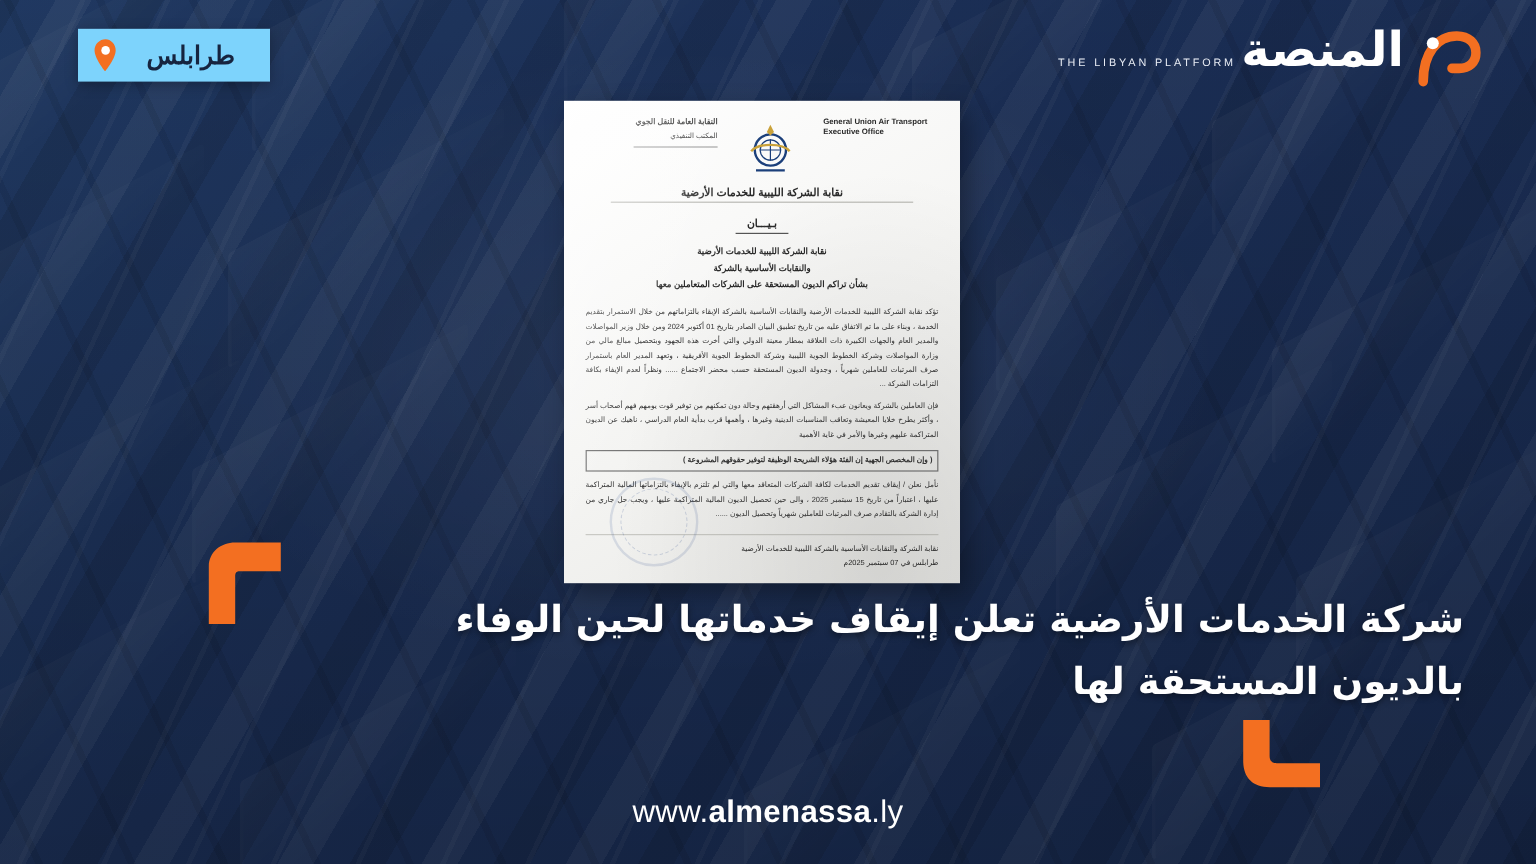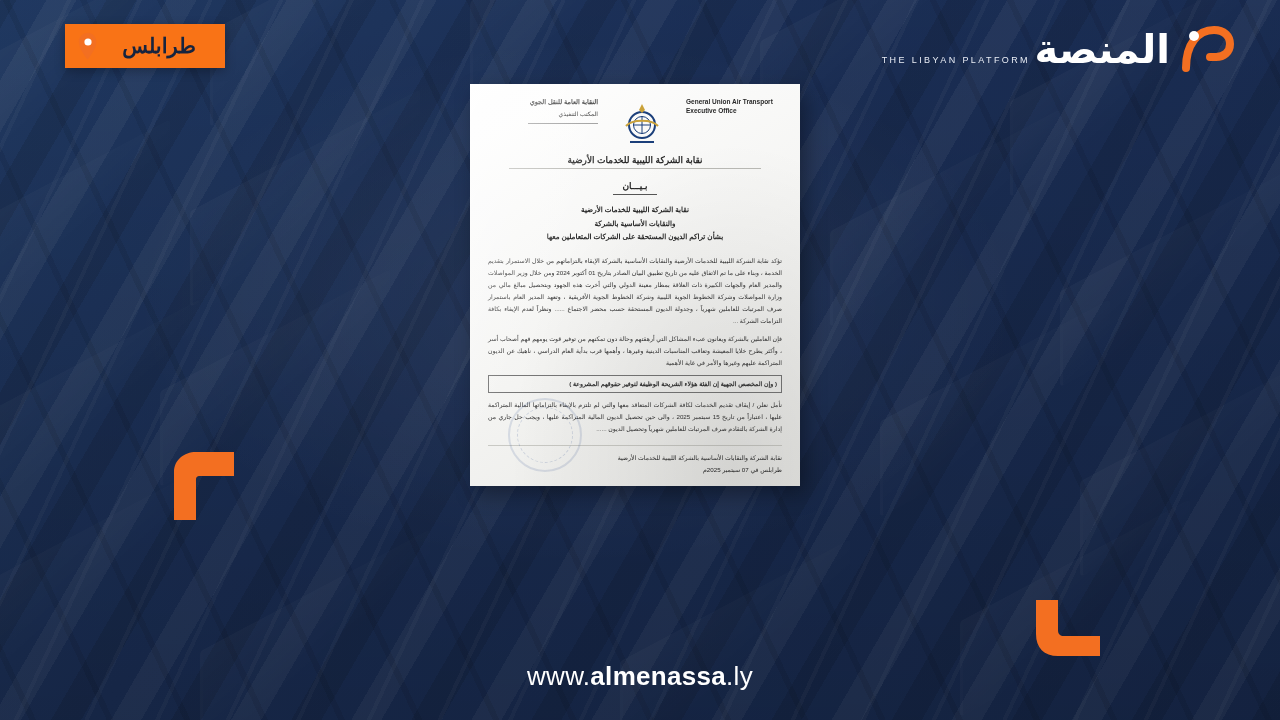--- a/index.html
+++ b/index.html
@@ -61,39 +61,39 @@
   .bg-vignette {
     position: absolute; inset: 0;
     background: radial-gradient(ellipse at 45% 42%, rgba(255,255,255,0.06) 0%, rgba(0,0,0,0) 45%),
                 linear-gradient(to bottom, rgba(0,0,0,0.12), rgba(0,0,0,0.28));
   }
 
   
   .loc-badge {
     position: absolute; left: 65px; top: 24px;
     display: flex; align-items: center; gap: 10px;
-    background: #f97316;
+    background: #7dd3fc;
     padding: 8px 16px 8px 12px;
     min-width: 160px;
     box-shadow: 0 3px 10px rgba(0,0,0,.28);
   }
   .pin {
     position: relative; width: 22px; height: 28px; flex: 0 0 auto;
   }
   .loc-label {
     flex: 1; text-align: center;
     direction: rtl;
     font-size: 21px; font-weight: bold; color: #16243f;
     letter-spacing: .5px;
   }
 
   
   .logo {
     position: absolute; right: 46px; top: 22px;
-    display: flex; align-items: center; gap: 10px;
+    display: flex; gap: 10px;
     direction: rtl;
   }
   .logo-text-wrap { text-align: center; color:#fff; line-height: 1; }
   .logo-ar {
     font-size: 40px; font-weight: bold; color: #fff;
     letter-spacing: -1px;
     font-family: "DejaVu Sans", sans-serif;
   }
   .logo-en {
     margin-top: 5px;
@@ -309,18 +309,19 @@
     <svg viewBox="0 0 76 78" width="76" height="78" aria-hidden="true">
       <path d="M8 74 L8 26 C8 14 18 6 30 6 L68 6 L68 30 L34 30 C30 30 30 32 30 36 L30 74 Z" fill="#F36F21"></path>
     </svg>
   </span>
   <span class="bracket-br">
     <svg viewBox="0 0 72 58" width="72" height="58" aria-hidden="true">
       <path d="M4 0 L26 0 L26 30 C26 34 28 36 32 36 L68 36 L68 56 L26 56 C12 56 4 48 4 34 Z" fill="#F36F21"></path>
     </svg>
   </span>
 
+  <div class="headline">شركة الخدمات الأرضية تعلن إيقاف خدماتها لحين الوفاء بالديون المستحقة لها</div>
 
   <div class="site">
     <span>www.</span><b>almenassa</b><span>.ly</span>
   </div>
 
 </div>
 
 </body></html>

